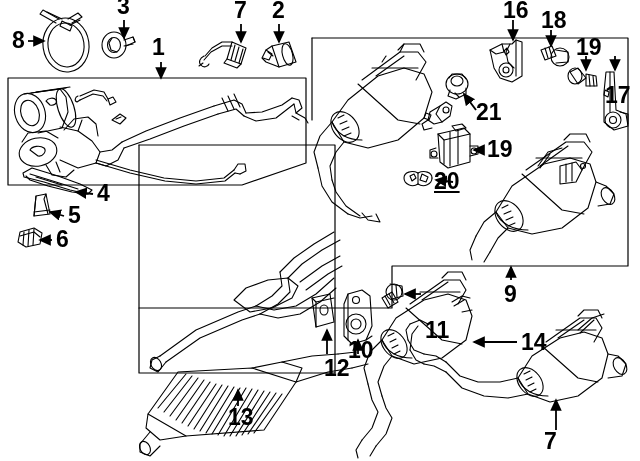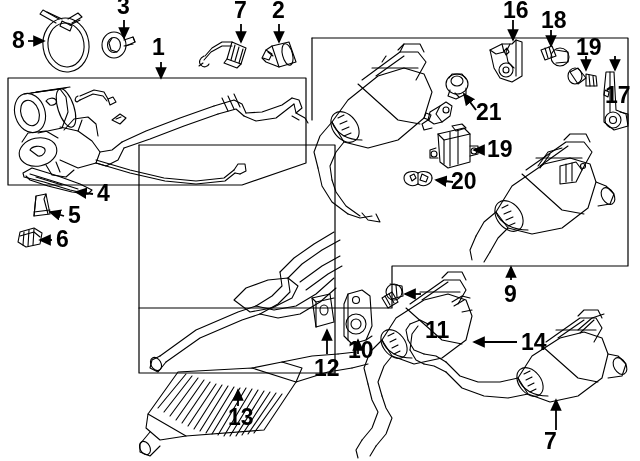--- a/index.html
+++ b/index.html
@@ -453,25 +453,25 @@
   <div class="callout" style="left:272px;top:-1px;">2</div>
   <div class="callout" style="left:117px;top:-5px;">3</div>
   <div class="callout" style="left:97px;top:182px;">4</div>
   <div class="callout" style="left:68px;top:204px;">5</div>
   <div class="callout" style="left:56px;top:228px;">6</div>
   <div class="callout" style="left:234px;top:-1px;">7</div>
   <div class="callout" style="left:12px;top:29px;">8</div>
   <div class="callout" style="left:504px;top:283px;">9</div>
   <div class="callout" style="left:348px;top:339px;">10</div>
   <div class="callout" style="left:425px;top:283px;margin-top:36px;">11</div>
-  <div class="callout" style="left:314px;top:357px;">12</div>
+  <div class="callout" style="left:324px;top:357px;">12</div>
   <div class="callout" style="left:228px;top:406px;">13</div>
   <div class="callout" style="left:521px;top:331px;">14</div>
   <div class="callout" style="left:544px;top:430px;">7</div>
   <div class="callout" style="left:503px;top:-1px;">16</div>
   <div class="callout" style="left:605px;top:36px;margin-top:48px;">17</div>
   <div class="callout" style="left:541px;top:9px;">18</div>
   <div class="callout" style="left:576px;top:36px;">19</div>
   <div class="callout" style="left:487px;top:138px;">19</div>
-  <div class="callout" style="left:451px;top:170px;">20</div>
+  <div class="callout" style="left:434px;top:170px;text-decoration:underline;">20</div>
   <div class="callout" style="left:476px;top:101px;text-align:right;">21</div>
 
 </div>
 
 </body></html>

